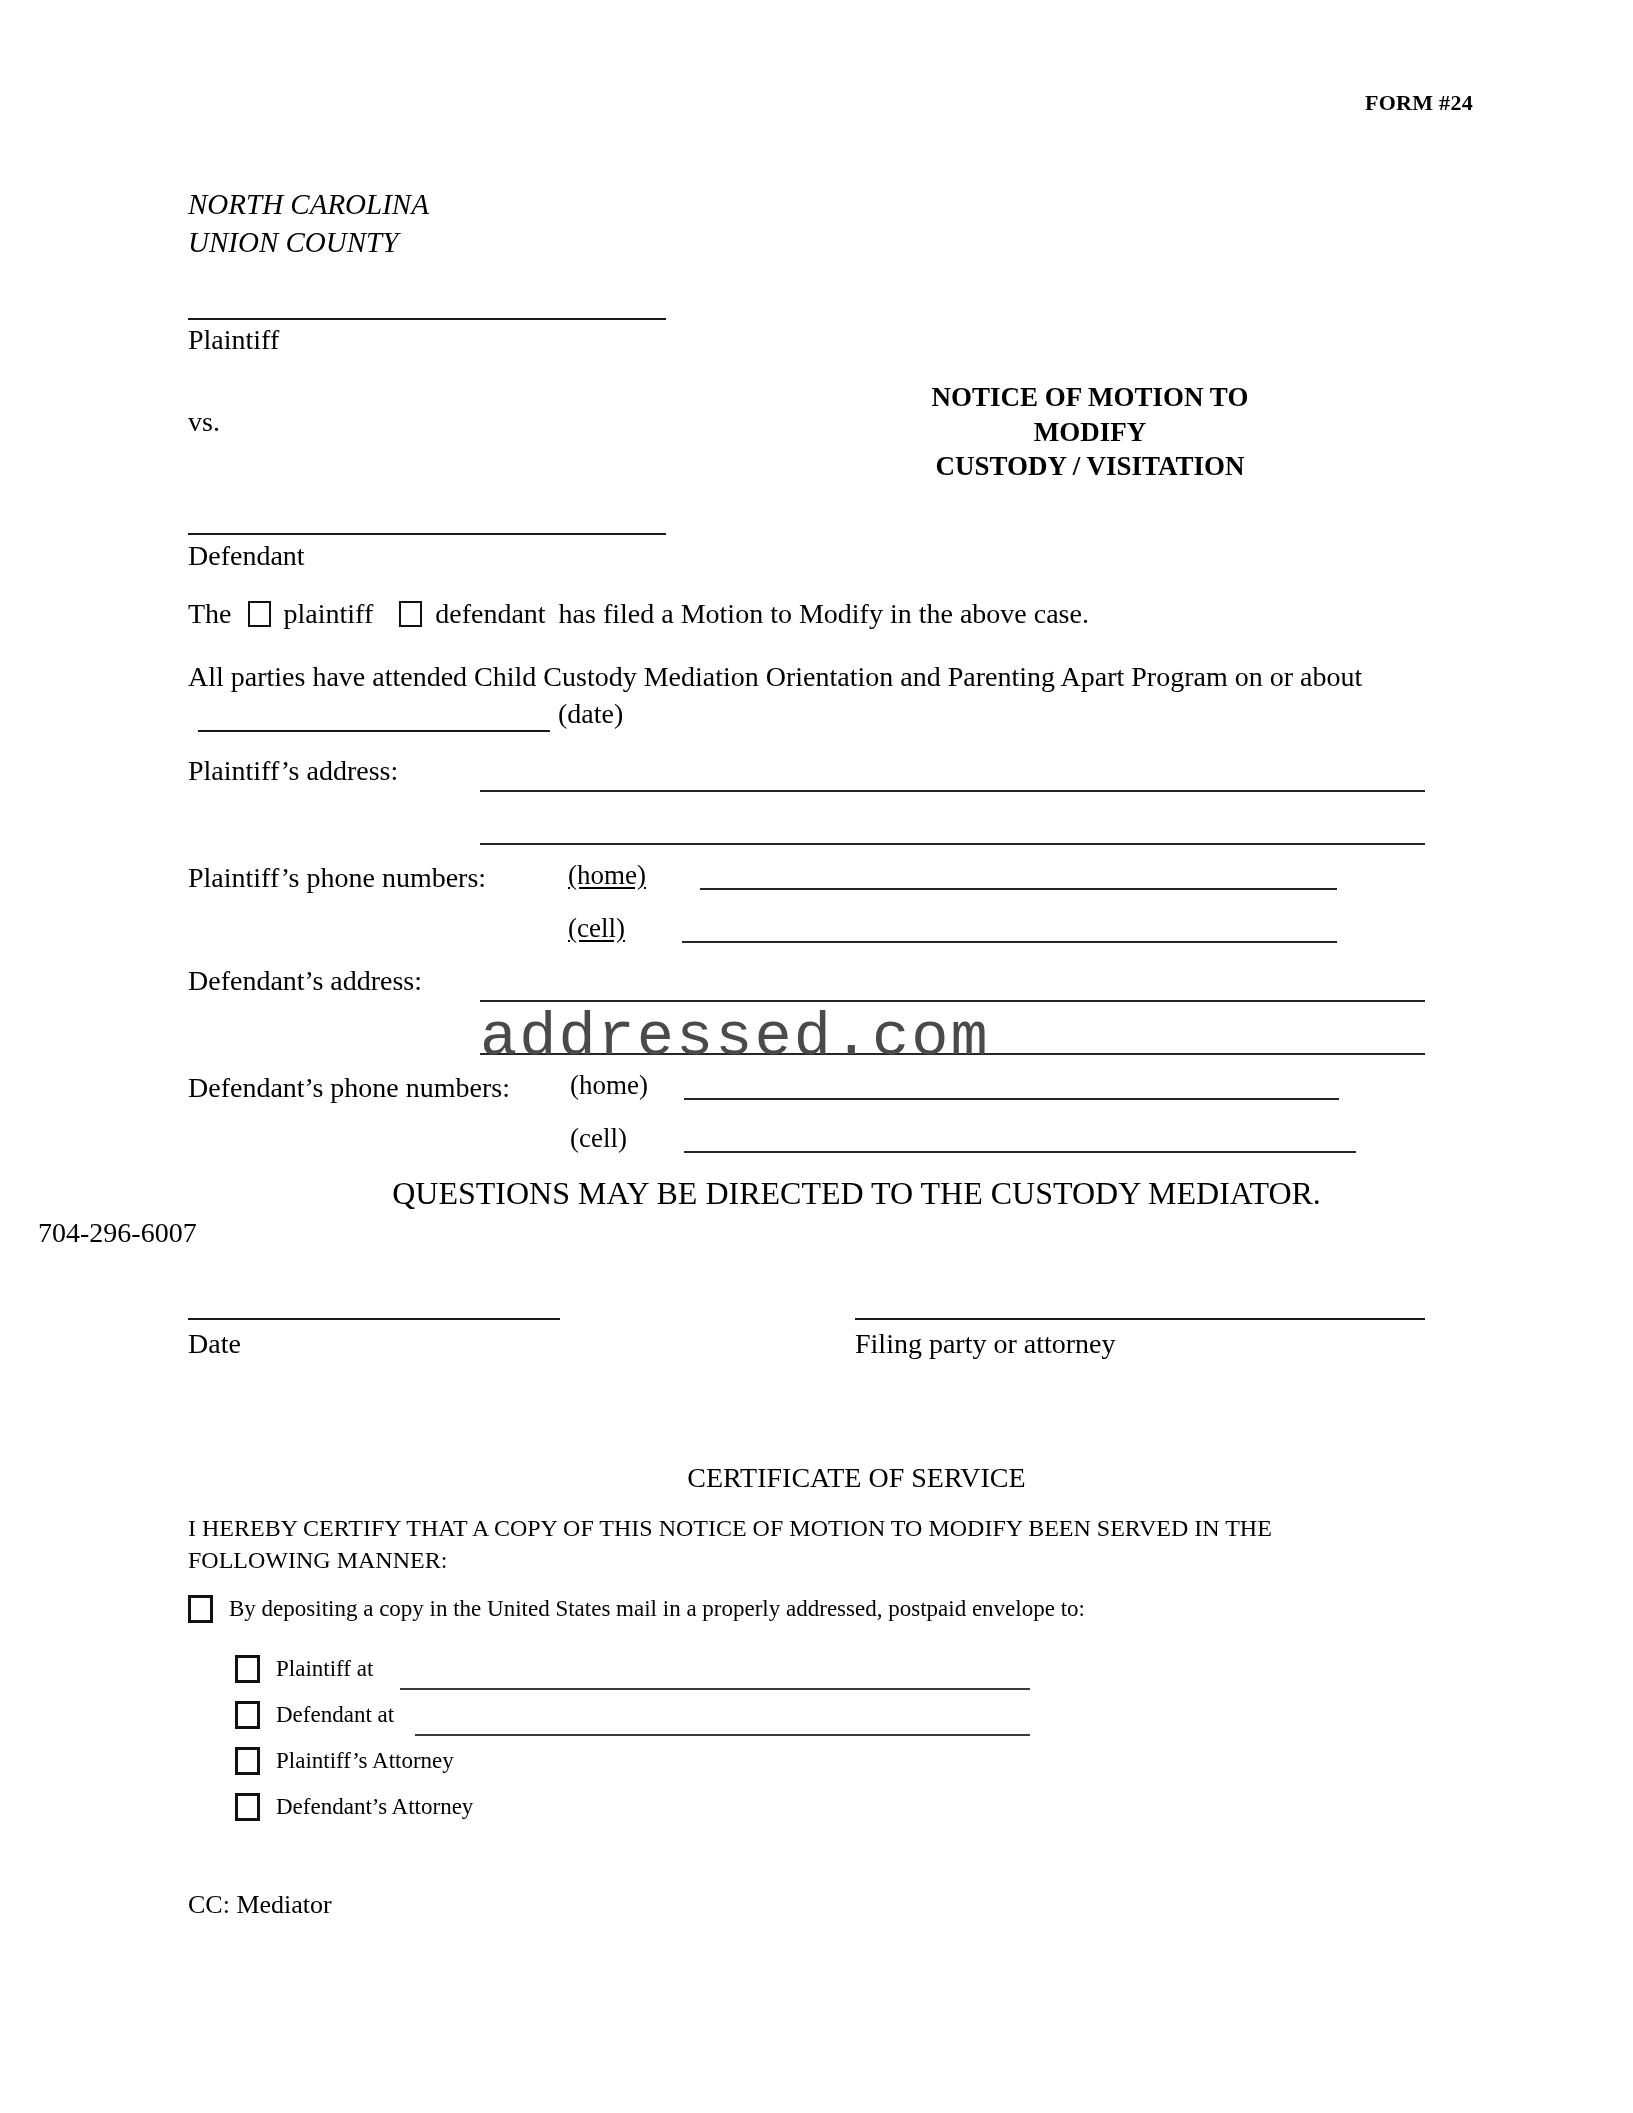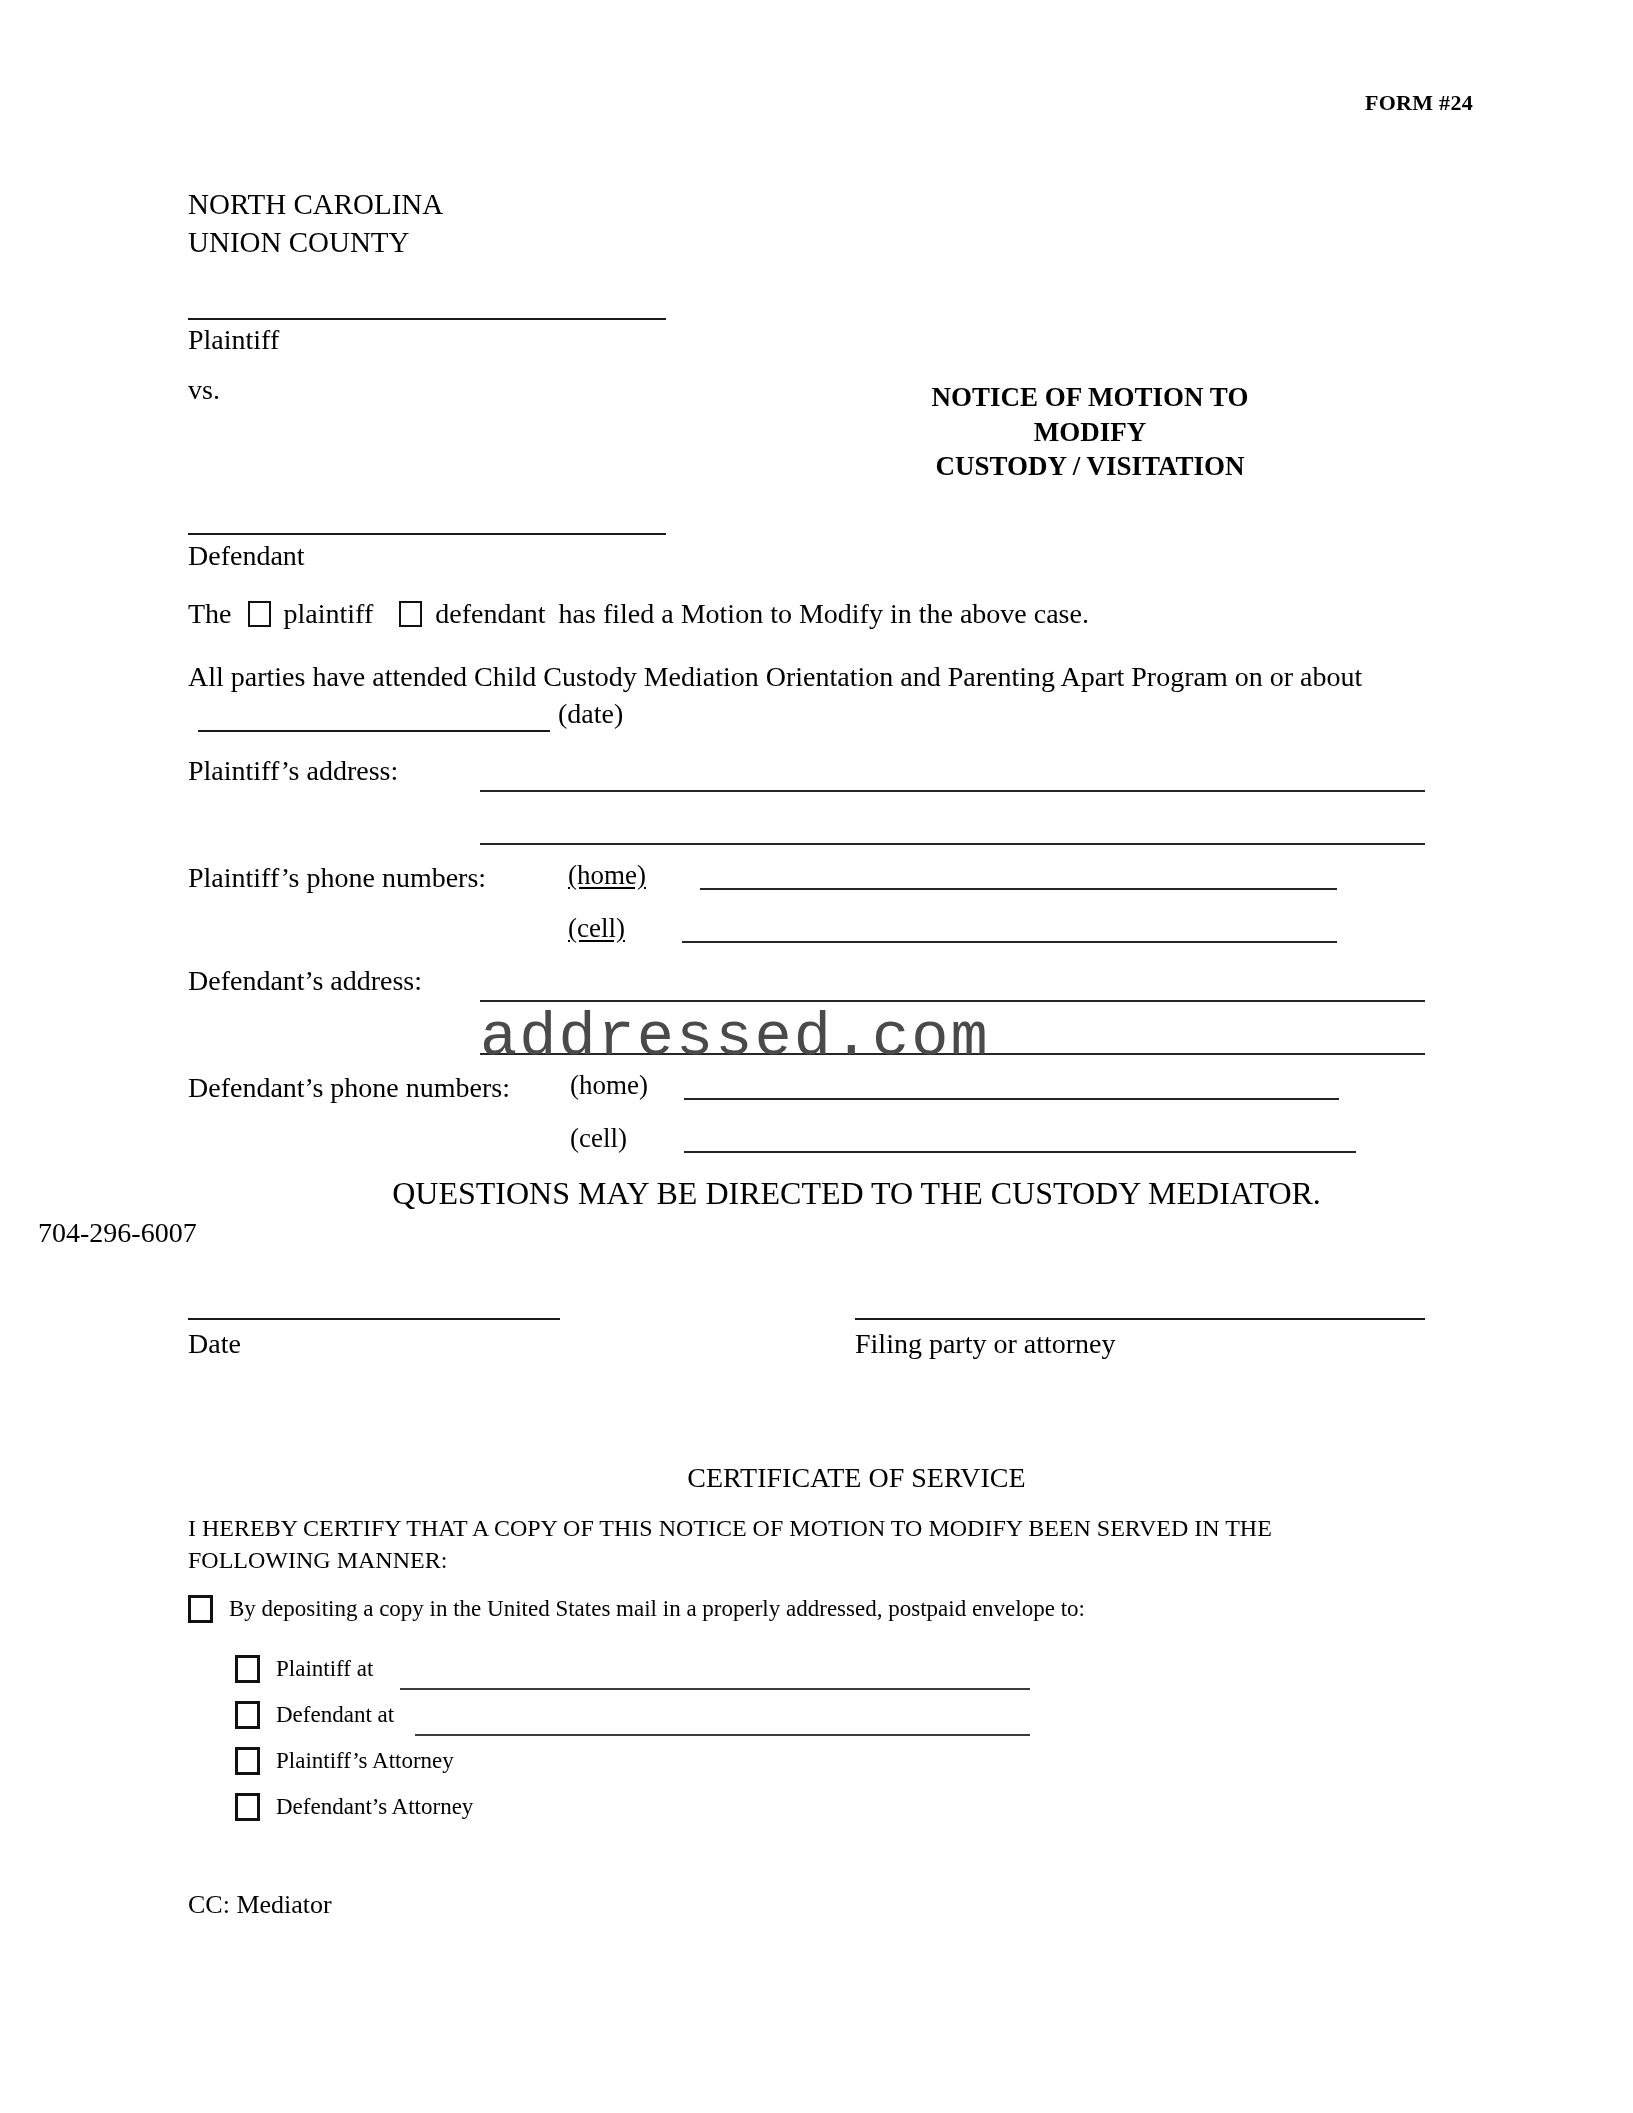--- a/index.html
+++ b/index.html
@@ -41,20 +41,21 @@
   
   #caption {
     position: absolute;
     top: 190px;
     left: 188px;
     right: 160px;
   }
   .caption-cols {
     display: flex;
     align-items: flex-start;
+    font-style: italic;
   }
   .caption-left {
     width: 520px;
     font-size: 29px;
     line-height: 1.0;
   }
   .caption-left div { margin-bottom: 9px; }
   .caption-right {
     flex: 1;
     text-align: center;
@@ -74,21 +75,21 @@
     left: 188px;
     width: 480px;
   }
   #plaintiff-rule { width: 478px; }
   .party-label {
     font-size: 28px;
     margin-top: 4px;
   }
   #vs-label {
     position: absolute;
-    top: 374px;
+    top: 406px;
     left: 188px;
     font-size: 28px;
   }
   #defendant-rule {
     position: absolute;
     top: 533px;
     left: 188px;
     width: 478px;
   }
   #defendant-label {

